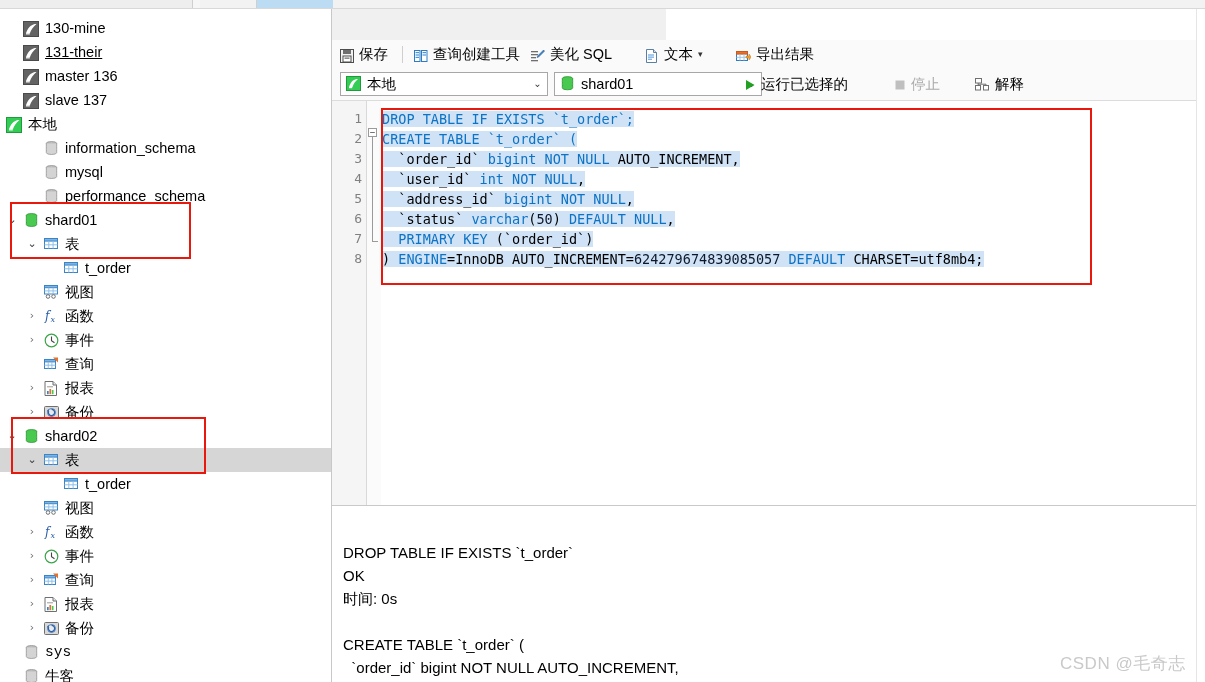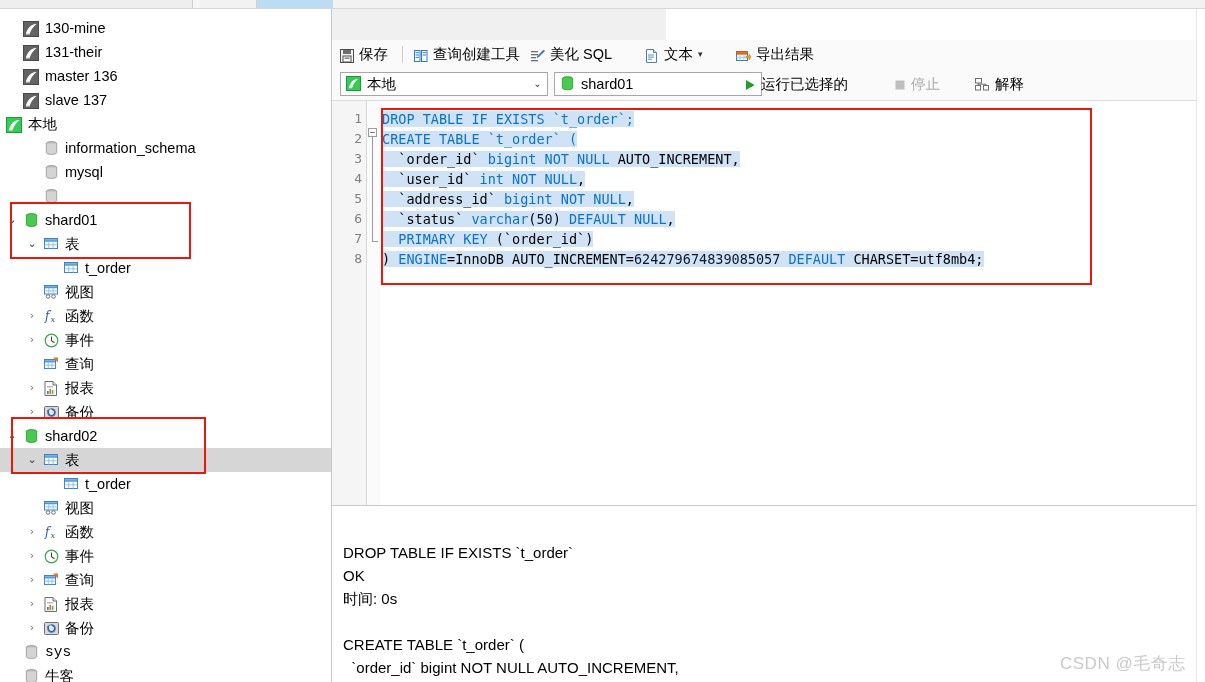--- a/index.html
+++ b/index.html
@@ -128,21 +128,21 @@
         <span class="lbl" style="left: 45px;">130-mine</span>
       </div>
       <div class="node" style="top: 31px; position: absolute; left: 0px; width: 331px;">
         <span class="ico" style="left: 22px;">
           <svg width="16" height="16" viewBox="0 0 16 16">
             <rect x="0.5" y="0.5" width="15" height="15" fill="#636363" stroke="#4a4a4a"></rect>
             <path d="M3 12 C5.5 5.5, 9 3, 13.5 3 C10 6, 8 9, 7 12 Z" fill="#ffffff"></path>
             <path d="M3 12.8 L6.8 12.8" stroke="#ffffff" stroke-width="1.3"></path>
           </svg>
         </span>
-        <span class="lbl" style="left: 45px;">131-their</span>
+        <span class="lbl" style="left: 45px; text-decoration: underline;">131-their</span>
       </div>
       <div class="node" style="top: 55px; position: absolute; left: 0px; width: 331px;">
         <span class="ico" style="left: 22px;">
           <svg width="16" height="16" viewBox="0 0 16 16">
             <rect x="0.5" y="0.5" width="15" height="15" fill="#636363" stroke="#4a4a4a"></rect>
             <path d="M3 12 C5.5 5.5, 9 3, 13.5 3 C10 6, 8 9, 7 12 Z" fill="#ffffff"></path>
             <path d="M3 12.8 L6.8 12.8" stroke="#ffffff" stroke-width="1.3"></path>
           </svg>
         </span>
         <span class="lbl" style="left: 45px;">master 136</span>
@@ -192,20 +192,21 @@
       </div>
       <div class="node" style="top: 175px; position: absolute; left: 0px; width: 331px;">
         <span class="ico" style="left: 42px;">
           <svg width="15" height="15" viewBox="0 0 15 15">
             <ellipse cx="7.5" cy="2.4" rx="5.2" ry="1.9" fill="#bdbdbd" stroke="#8a8a8a" stroke-width="0.7"></ellipse>
             <path d="M2.3 2.4 v3 a5.2 1.9 0 0 0 10.4 0 v-3" fill="#d4d4d4" stroke="#8a8a8a" stroke-width="0.7"></path>
             <path d="M2.3 5.7 v3 a5.2 1.9 0 0 0 10.4 0 v-3" fill="#d4d4d4" stroke="#8a8a8a" stroke-width="0.7"></path>
             <path d="M2.3 9 v2.6 a5.2 1.9 0 0 0 10.4 0 v-2.6" fill="#d4d4d4" stroke="#8a8a8a" stroke-width="0.7"></path>
           </svg>
         </span>
+        <span class="lbl" style="left: 65px;">performance_schema</span>
       </div>
       <div class="node" style="top: 199px; position: absolute; left: 0px; width: 331px;">
         <span class="arrow open" style="left: 5px;">⌄</span>
         <span class="ico" style="left: 22px;">
           <svg width="15" height="15" viewBox="0 0 15 15">
             <ellipse cx="7.5" cy="2.4" rx="5.2" ry="1.9" fill="#49c94f" stroke="#228a2a" stroke-width="0.7"></ellipse>
             <path d="M2.3 2.4 v3 a5.2 1.9 0 0 0 10.4 0 v-3" fill="#49c94f" stroke="#228a2a" stroke-width="0.7"></path>
             <path d="M2.3 5.7 v3 a5.2 1.9 0 0 0 10.4 0 v-3" fill="#49c94f" stroke="#228a2a" stroke-width="0.7"></path>
             <path d="M2.3 9 v2.6 a5.2 1.9 0 0 0 10.4 0 v-2.6" fill="#49c94f" stroke="#228a2a" stroke-width="0.7"></path>
           </svg>

